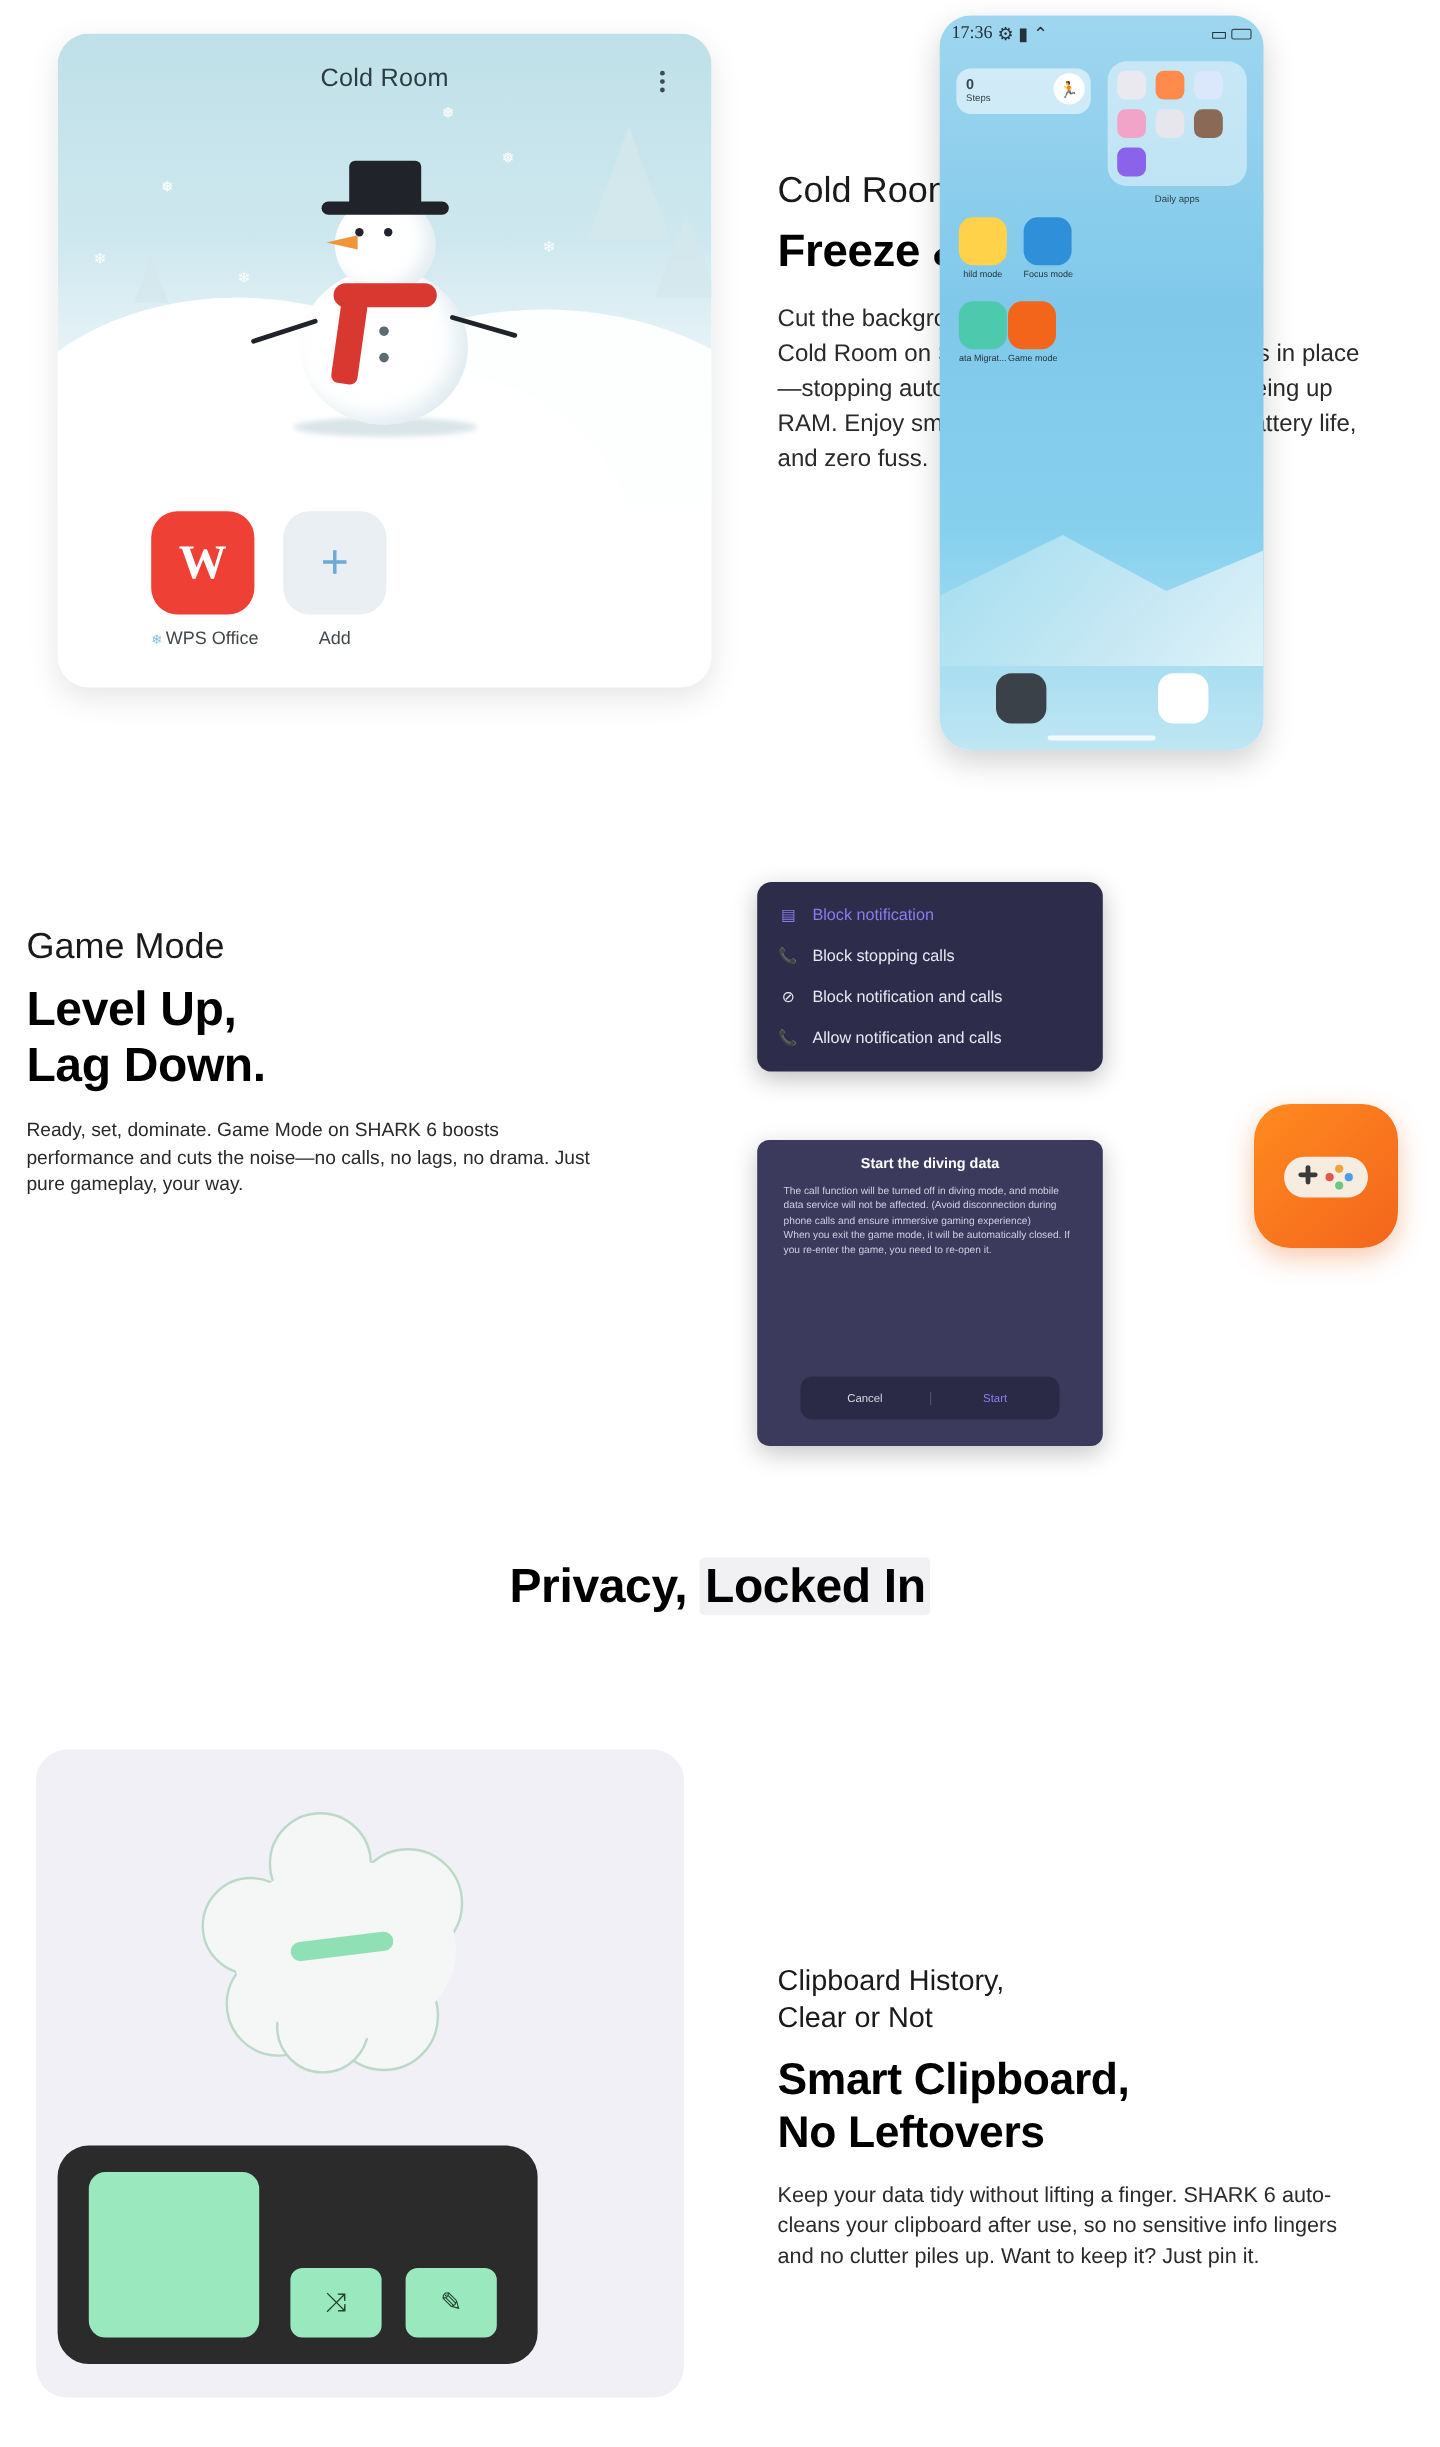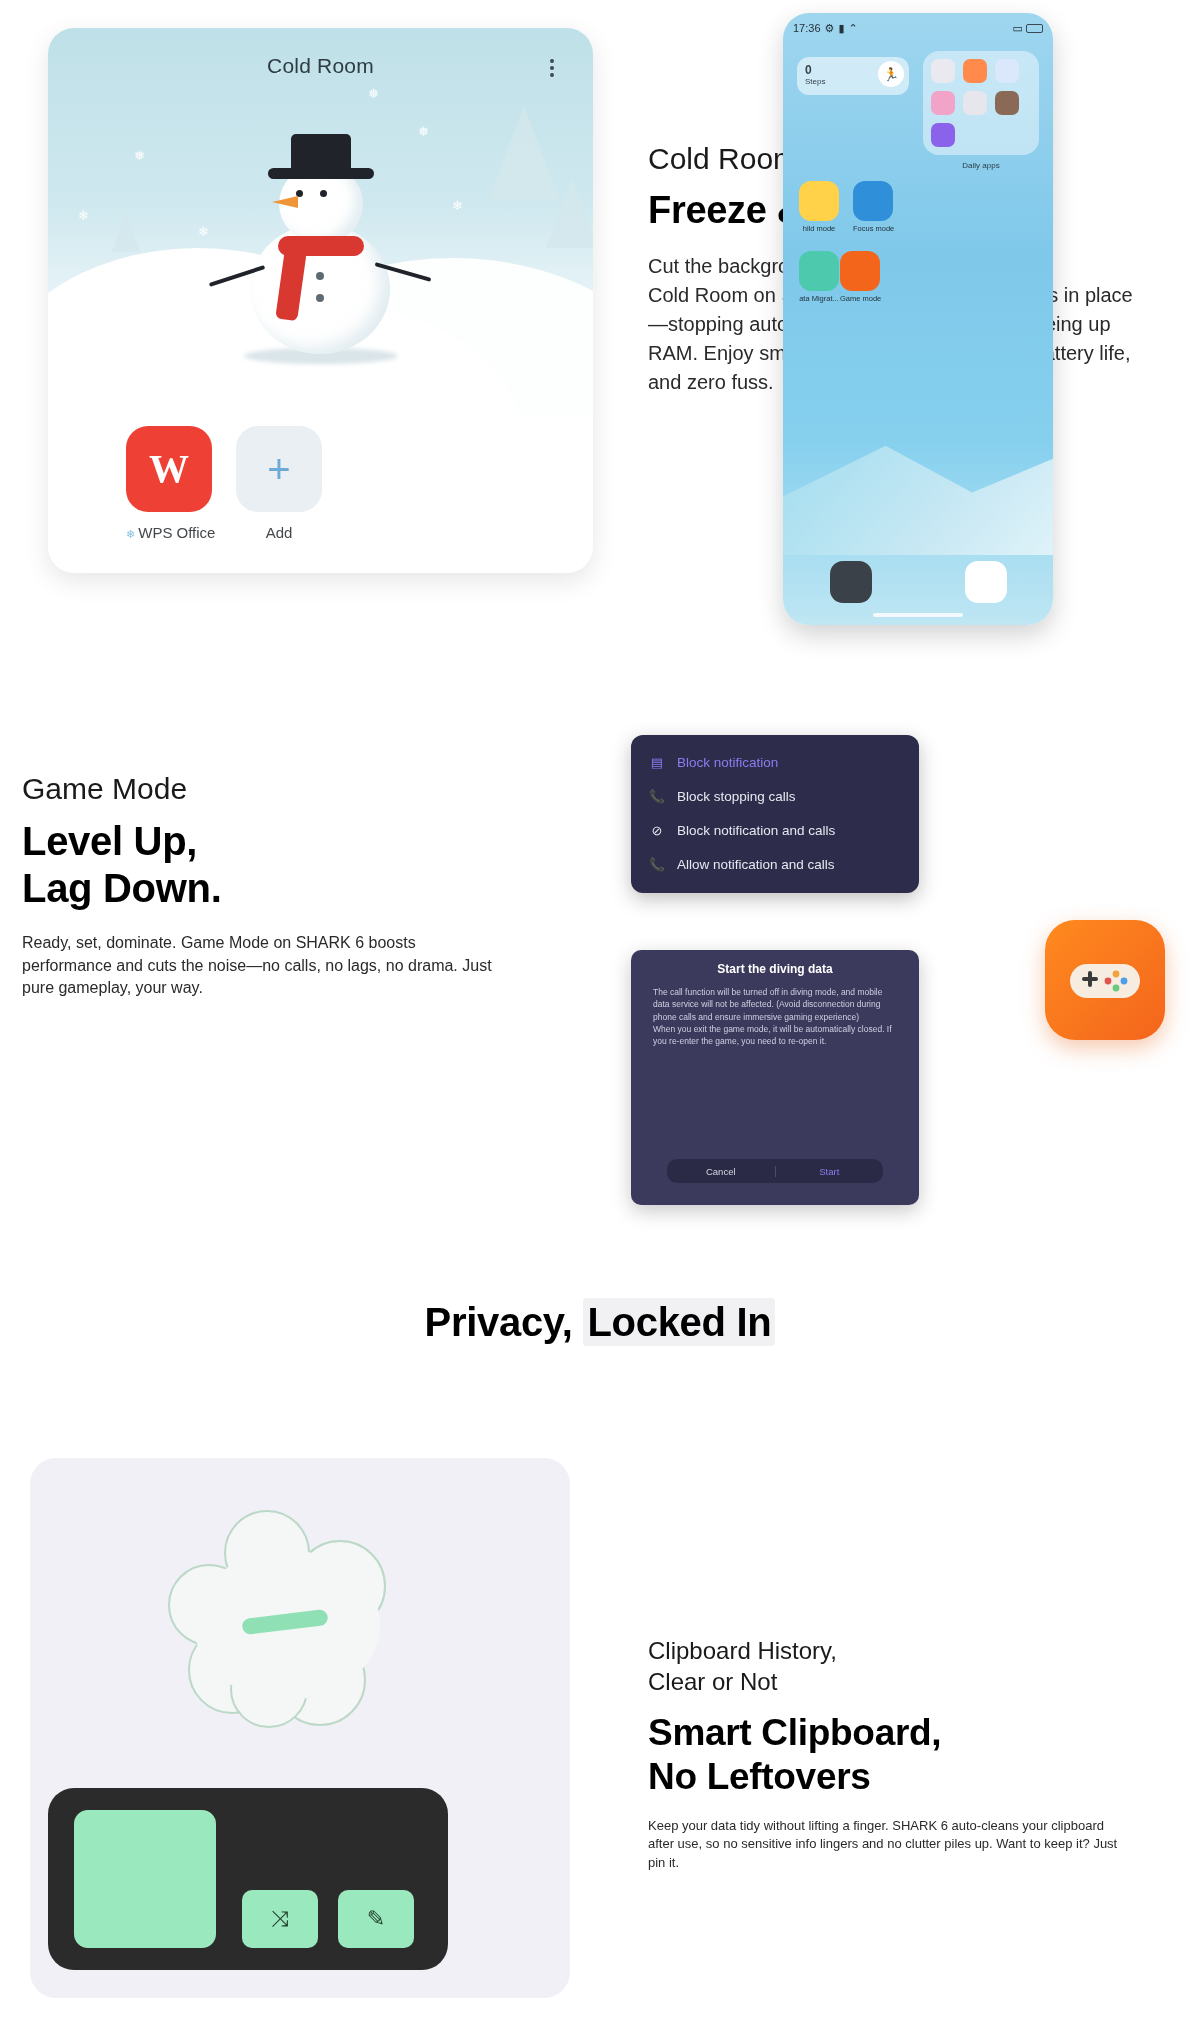--- a/index.html
+++ b/index.html
@@ -144,21 +144,21 @@
   .sec2-text .body-copy { font-size: 16px; line-height: 1.42; }
 
   .phone {
     position: absolute; left: 783px; top: 13px; width: 270px; height: 612px;
     background: linear-gradient(#9fd6ef 0%, #7fc8ea 40%, #86d0ee 70%, #bfe6f3 100%);
     border-radius: 26px; overflow: hidden;
     box-shadow: 0 10px 26px rgba(0,0,0,.18);
   }
   .statusbar {
     position: absolute; top: 8px; left: 0; width: 270px; height: 14px;
-    font-size: 11px; color: #24323a; display: flex; align-items: center;
+    font-size: 15px; color: #24323a; display: flex; align-items: center; font-family: Liberation Serif, serif;
   }
   .statusbar .left { margin-left: 10px; display: flex; gap: 4px; align-items: center; }
   .statusbar .right { margin-left: auto; margin-right: 10px; display: flex; gap: 3px; align-items: center; }
   .battery { width: 17px; height: 9px; border: 1px solid #3a4a52; border-radius: 2px; }
   .widget-steps {
     position: absolute; left: 14px; top: 44px; width: 112px; height: 38px;
     background: rgba(255,255,255,.55); border-radius: 12px;
     font-size: 8px; color: #35454d; padding: 6px 8px;
   }
   .widget-steps b { font-size: 12px; display: block; }
@@ -200,21 +200,21 @@
   .menu-ic { width: 20px; font-size: 13px; margin-right: 10px; display: inline-block; text-align: center; }
 
   .dive-card {
     position: absolute; left: 631px; top: 950px; width: 288px; height: 255px;
     background: #3b3a5c; border-radius: 10px; z-index: 3;
     box-shadow: 0 6px 20px rgba(0,0,0,.22); padding: 12px 22px;
   }
   .dive-title { text-align: center; color: #ffffff; font-size: 12px; font-weight: bold; margin-bottom: 10px; }
   .dive-body { color: #cfcfe2; font-size: 8.5px; line-height: 1.45; }
   .dive-actions {
-    position: absolute; left: 36px; bottom: 22px; width: 216px; height: 24px;
+    position: absolute; left: 36px; bottom: 22px; width: 216px; height: 36px;
     background: #2b2a46; border-radius: 10px; display: flex; align-items: center;
   }
   .dive-actions div { flex: 1; text-align: center; font-size: 9.5px; }
   .dive-cancel { color: #d7d7e6; border-right: 1px solid #4d4c6e; }
   .dive-start { color: #8b7cf0; }
 
   .pad-icon {
     position: absolute; left: 1045px; top: 920px; width: 120px; height: 120px;
     background: linear-gradient(135deg,#ff8a1f,#f4651c); border-radius: 30px;
     display: flex; align-items: center; justify-content: center; z-index: 4;
@@ -257,21 +257,21 @@
     position: absolute; width: 84px; height: 66px; background: #9ae8bd;
     border-radius: 14px; border: 4px solid #2b2b2b;
     display: flex; align-items: center; justify-content: center; font-size: 22px; color: #23402f;
   }
   .key-sm.k1 { left: 190px; top: 98px; }
   .key-sm.k2 { left: 286px; top: 98px; }
 
   .sec4-text { position: absolute; left: 648px; top: 215px; width: 480px; }
   .sec4-text .eyebrow { font-size: 24px; line-height: 1.3; }
   .sec4-text .headline { font-size: 37px; margin-top: 14px; line-height: 1.18; }
-  .sec4-text .body-copy { font-size: 13px; margin-top: 18px; line-height: 1.42; }
+  .sec4-text .body-copy { font-size: 18px; margin-top: 18px; line-height: 1.42; }
 </style>
 </head>
 <body>
 
 <div class="sec1">
 
   <div class="coldcard">
     <div class="cold-illu">
       <div class="cold-title">Cold Room</div>
       <div class="cold-dots">

